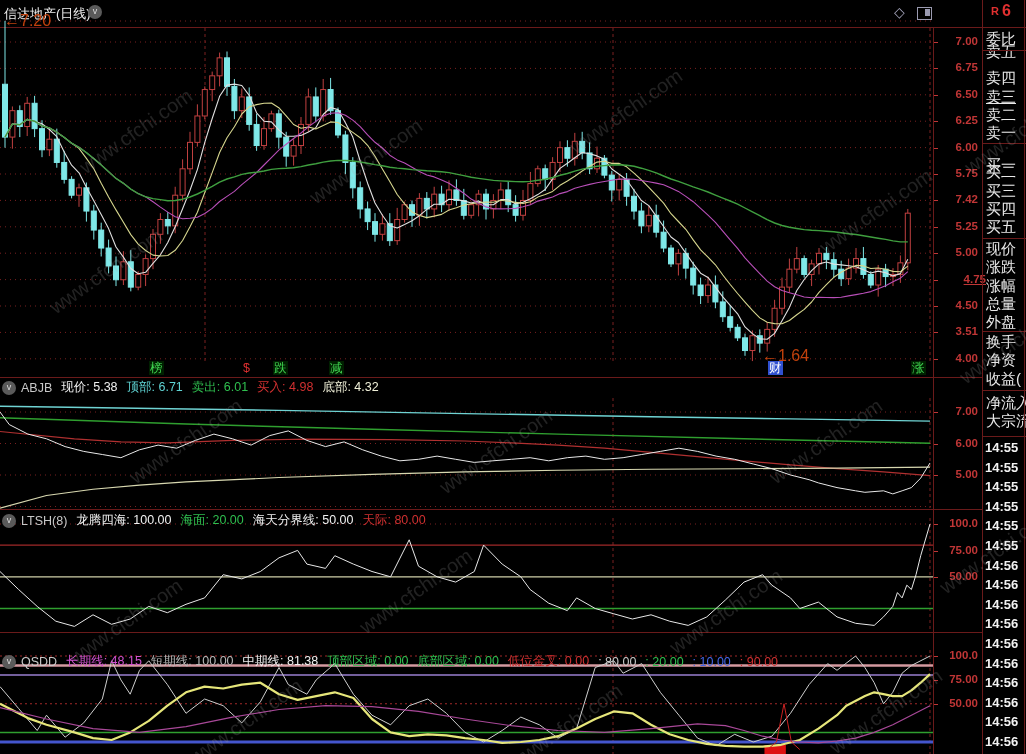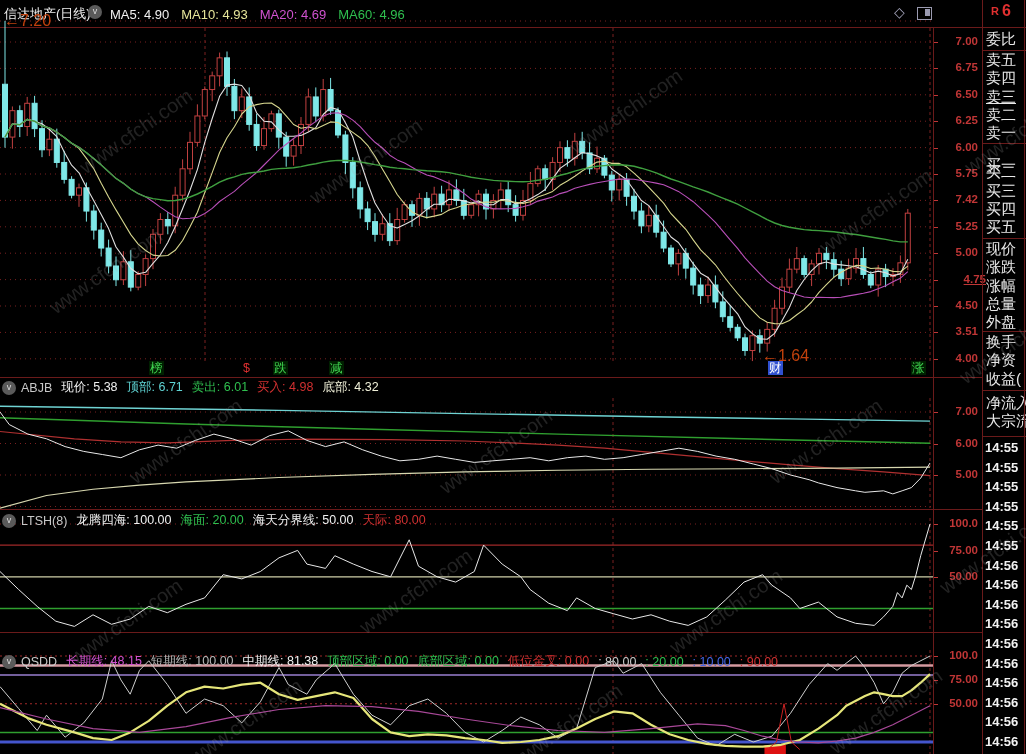--- a/index.html
+++ b/index.html
@@ -345,21 +345,20 @@
       <rect x="764.4599999999999" y="745" width="21.39000000000002" height="9" fill="#dd1111"></rect>
       <polyline points="0.0,686.6 18.6,708.5 37.2,730.5 46.5,715.2 65.1,737.2 83.7,722.9 102.3,699.0 111.6,660.8 120.9,679.9 130.2,694.2 139.5,670.3 148.8,660.8 167.4,684.6 186.0,713.3 204.6,699.0 223.2,705.7 241.8,722.9 260.4,701.8 279.0,667.5 288.3,684.6 306.9,694.2 316.2,679.9 334.8,663.6 353.4,694.2 372.0,715.2 390.6,724.8 409.2,705.7 427.8,699.0 446.4,713.3 465.0,732.4 483.6,742.0 502.2,730.5 520.8,717.1 539.4,724.8 558.0,738.1 576.6,728.6 595.2,667.5 613.8,660.8 623.1,673.2 641.7,663.6 660.3,692.3 678.9,715.2 697.5,738.1 716.1,745.8 734.7,734.3 753.3,742.0 771.9,736.2 790.5,713.3 809.1,684.6 827.7,663.6 837.0,670.3 855.6,656.0 864.9,667.5 874.2,682.7 883.5,703.8 892.8,692.3 902.1,673.2 911.4,665.5 930.0,656.0" fill="none" stroke="#cfcfcf" stroke-width="1" stroke-linejoin="round"></polyline>
       <polyline points="0.0,703.8 27.9,718.1 46.5,724.8 74.4,732.4 93.0,738.1 111.6,740.0 130.2,732.4 148.8,720.9 167.4,705.7 186.0,692.3 204.6,686.6 223.2,688.5 241.8,684.6 260.4,682.7 279.0,694.2 297.6,699.9 316.2,696.1 334.8,692.3 353.4,698.0 372.0,719.0 390.6,732.4 409.2,736.2 427.8,734.3 446.4,735.3 465.0,738.1 483.6,740.0 502.2,742.9 520.8,742.0 539.4,740.0 558.0,736.2 576.6,728.6 595.2,719.0 613.8,711.4 632.4,713.3 651.0,724.8 669.6,734.3 688.2,740.0 706.8,743.9 725.4,745.8 744.0,746.7 762.6,746.7 781.2,744.8 799.8,740.0 818.4,728.6 837.0,715.2 846.3,705.7 864.9,696.1 874.2,692.3 883.5,694.2 892.8,696.1 902.1,696.1 911.4,690.4 920.7,682.7 930.0,674.1" fill="none" stroke="#e6e67a" stroke-width="2.2" stroke-linejoin="round"></polyline>
       <polyline points="0.0,707.6 46.5,719.0 93.0,728.6 139.5,732.4 186.0,726.7 232.5,717.1 279.0,709.5 325.5,705.7 372.0,706.6 418.5,711.4 465.0,719.0 511.5,725.7 558.0,730.5 604.5,732.4 651.0,728.6 697.5,723.8 725.4,725.7 744.0,730.5 762.6,736.2 781.2,740.0 799.8,742.0 818.4,742.9 837.0,741.0 855.6,738.1 874.2,732.4 892.8,724.8 911.4,715.2 930.0,705.7" fill="none" stroke="#a84898" stroke-width="1.2" stroke-linejoin="round"></polyline>
       <polyline points="767.3,749.6 776.5,742.0 784.0,703.8 791.4,742.0 799.8,749.6" fill="none" stroke="#cc2222" stroke-width="1" stroke-linejoin="round"></polyline>
     </svg>
 
   <div id="topbar">
     <span id="title">信达地产(日线)</span>
     <span id="chev-top" class="chev">v</span>
-    <span id="ma-wrap"><span style="color: rgb(240, 240, 240);">MA5: 4.90</span><span style="color: rgb(230, 230, 154);">MA10: 4.93</span><span style="color: rgb(208, 82, 208);">MA20: 4.69</span><span style="color: rgb(47, 191, 79);">MA60: 4.96</span></span>
     <span id="ic-diamond">◇</span>
     <span id="ic-window">
         <div></div>
       </span>
   </div>
 
   <div class="annot" id="annot-high" style="left:4px;top:12px">←7.20</div>
   <div class="annot" id="annot-low" style="left:762px;top:347px">←1.64</div>
   <div id="badges">
       <div class="badge green" style="left: 149px;">榜</div>
@@ -424,21 +423,21 @@
       <div class="axlab" style="left: 934px; top: 673px;">75.00</div>
       <div class="axtick" style="left: 934px; top: 680px;"></div>
       <div class="axlab" style="left: 934px; top: 696.8px;">50.00</div>
       <div class="axtick" style="left: 934px; top: 703.8px;"></div>
     </div>
 
   <div id="sidebar">
     <span id="corner-r">R</span>
     <span id="corner-n">6</span>
   <div class="sbrow" style="top: 30px;">委比</div>
-      <div class="sbrow" style="top: 51px;">卖五</div>
+      <div class="sbrow" style="top: 43px;">卖五</div>
       <div class="sbrow" style="top: 69.3px;">卖四</div>
       <div class="sbrow" style="top: 87.6px; text-decoration: underline;">卖三</div>
       <div class="sbrow" style="top: 105.9px;">卖二</div>
       <div class="sbrow" style="top: 124.2px;">卖一</div>
       <div class="sbrow" style="top: 156px;">买一</div>
       <div class="sbrow" style="top: 163.3px;">买二</div>
       <div class="sbrow" style="top: 181.6px;">买三</div>
       <div class="sbrow" style="top: 199.9px;">买四</div>
       <div class="sbrow" style="top: 218.2px;">买五</div>
       <div class="sbrow" style="top: 240px;">现价</div>

